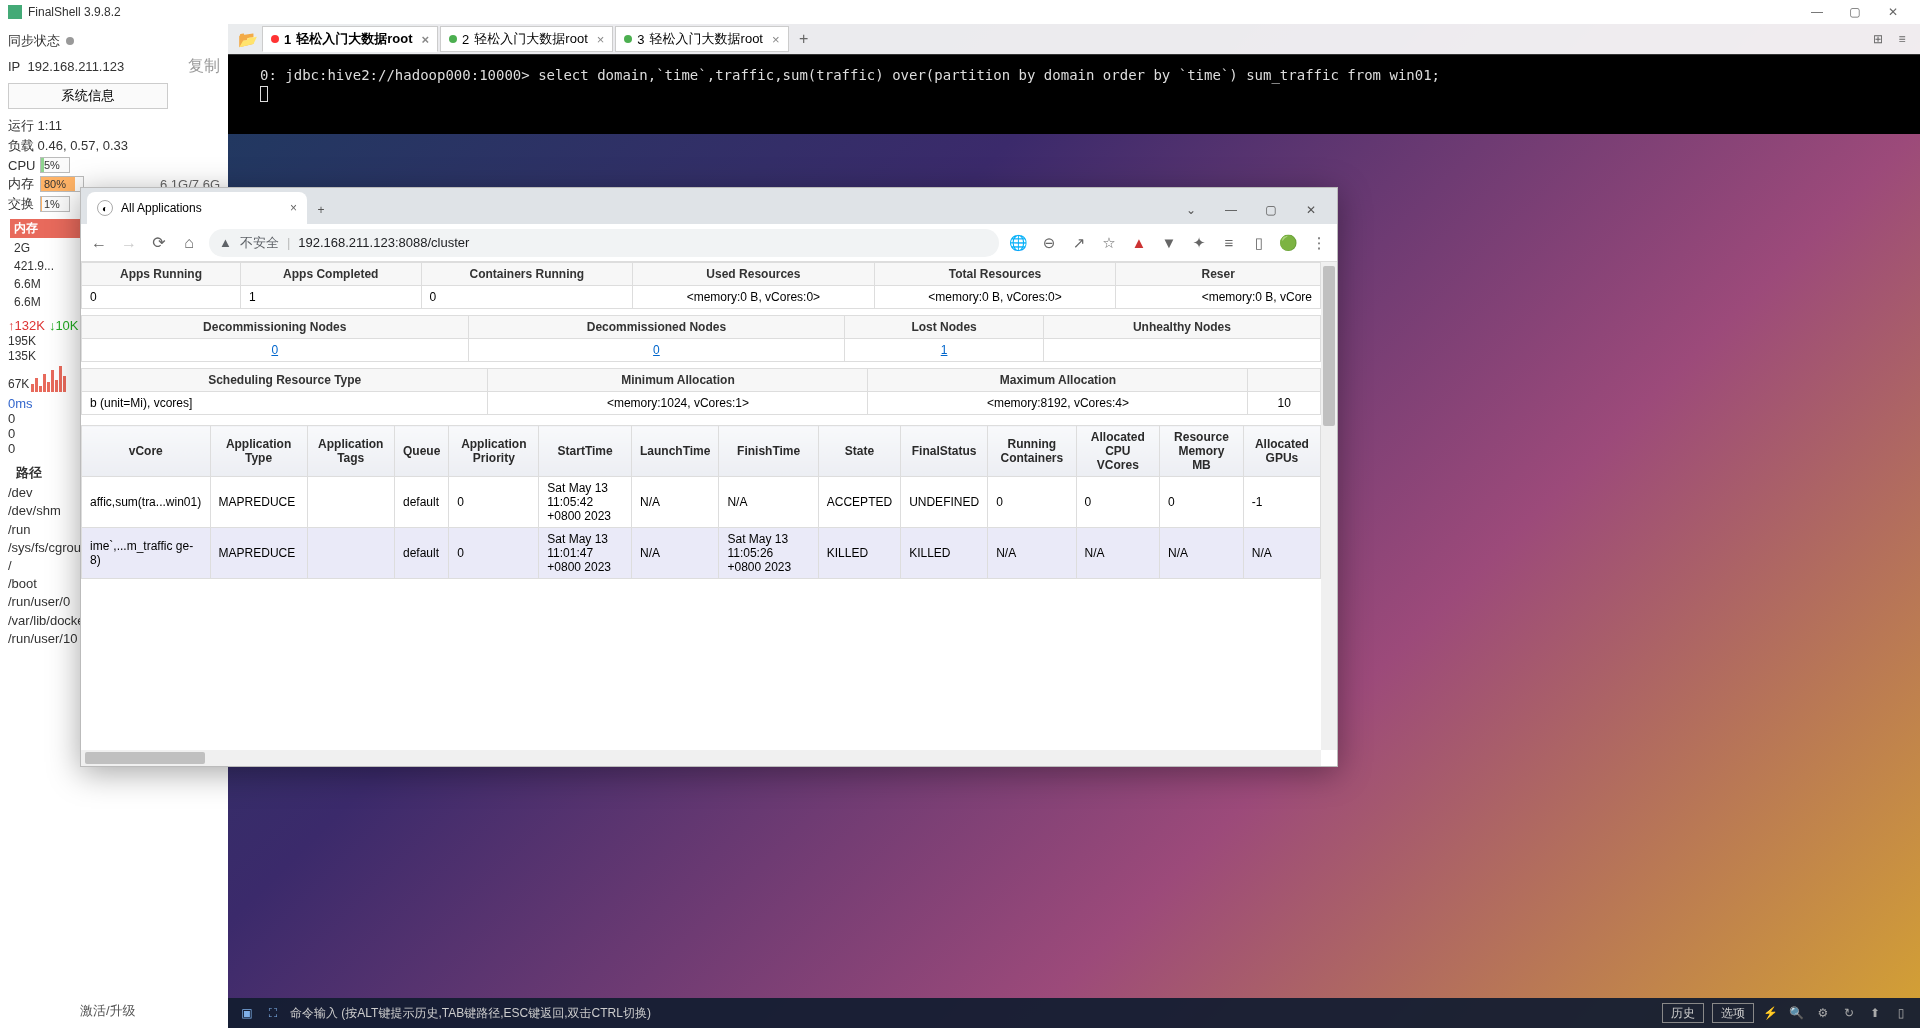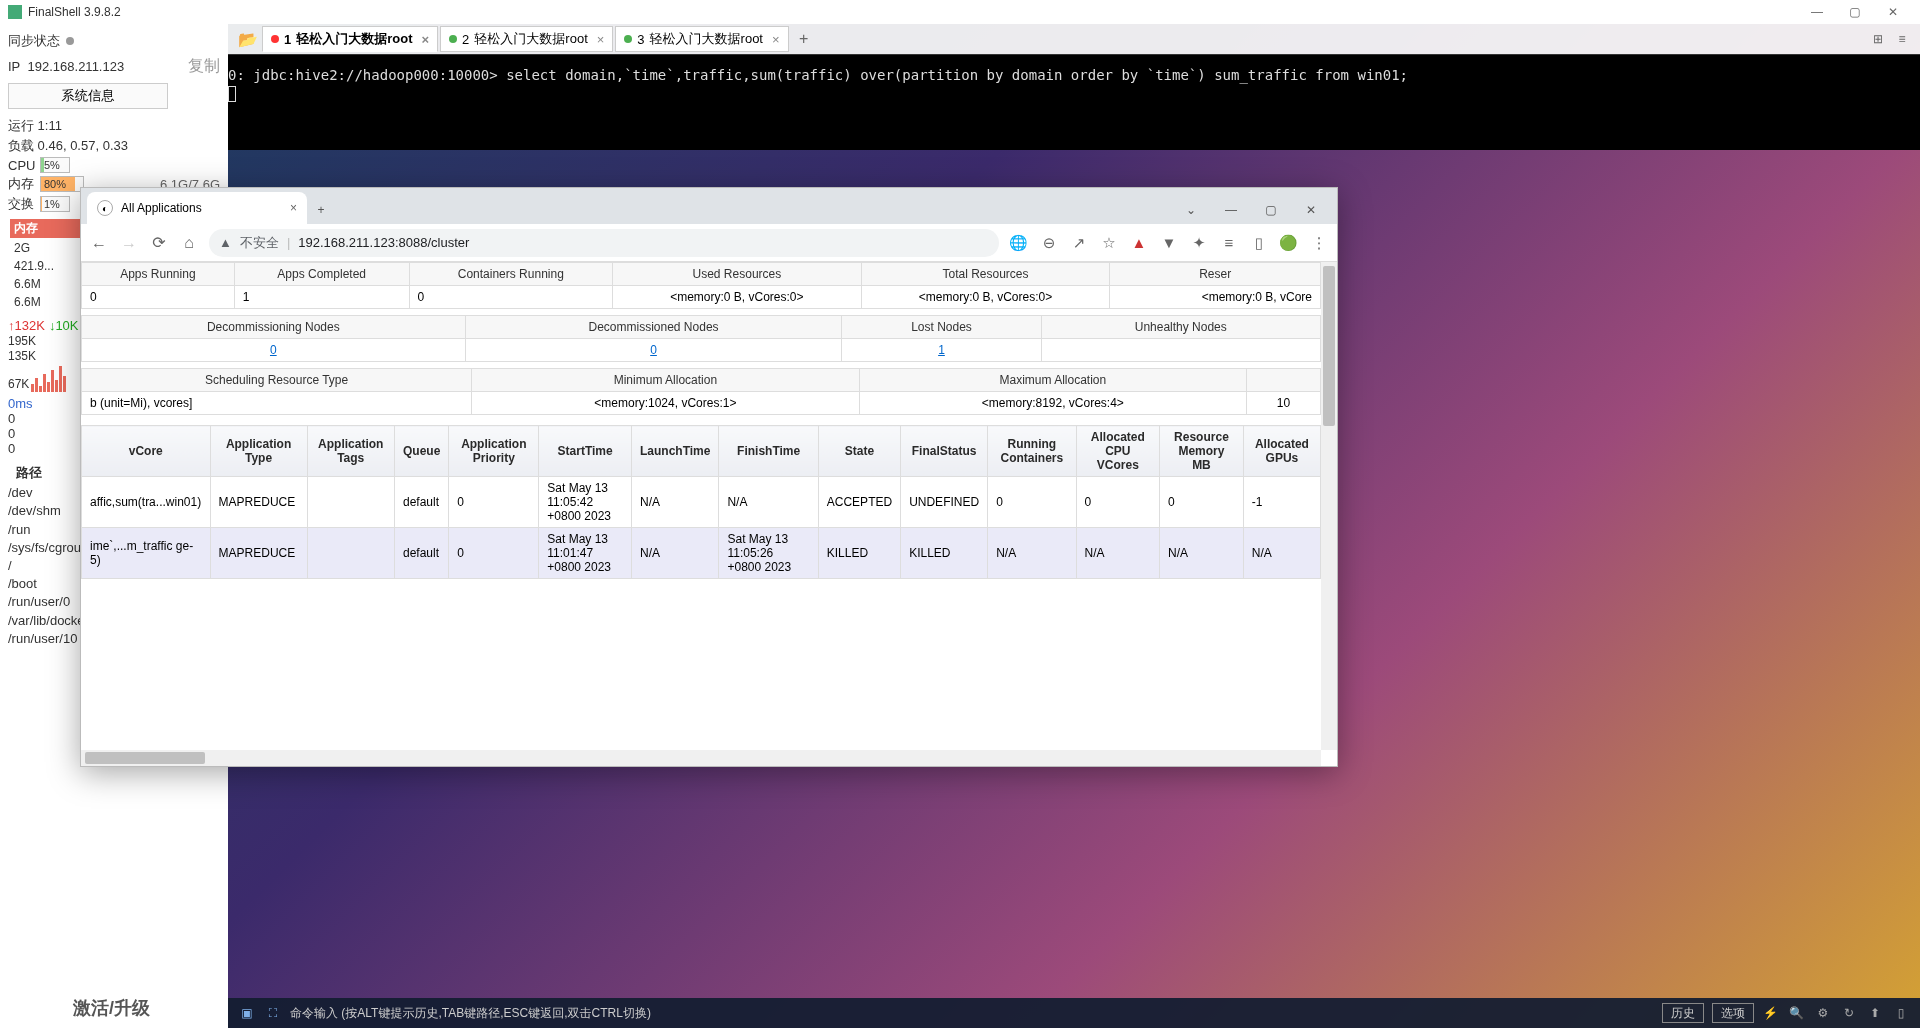--- a/index.html
+++ b/index.html
@@ -23,37 +23,37 @@
 .sidebar .metric-bar { height: 16px; border: 1px solid #bbb; background: #fafafa; padding: 0 3px; display: inline-flex; align-items: center; font-size: 11px; position: relative; }
 .sidebar .metric-bar .fill { position: absolute; left: 0; top: 0; bottom: 0; background: #ffb366; z-index: 0; }
 .sidebar .metric-bar .fill.green { background: #8fd48f; }
 .sidebar .metric-bar span { position: relative; z-index: 1; }
 .sidebar .memtbl { width: 100%; font-size: 12px; }
 .sidebar .memtbl th, .sidebar .memtbl td { text-align: left; padding: 1px 4px; }
 .sidebar .memtbl .hdr { background: #e86a5c; color: #fff; }
 .sidebar .memtbl .hdr2 { background: #e86a5c; color: #fff; }
 .sidebar .net-row { font-size: 12px; margin: 1px 0; }
 .sidebar .paths { margin-top: 8px; font-size: 13px; line-height: 1.4; color: #333; }
-.sidebar .activate { position: absolute; bottom: 8px; left: 73px; font-size: 18px; color: #555; font-weight: bold; }
+.sidebar .activate { position: absolute; bottom: 8px; left: 80px; font-size: 13px; color: #555; }
 
 
 .main { position: absolute; left: 228px; right: 0; top: 24px; bottom: 0; background-size: cover; background: linear-gradient(135deg,#1e3a5f,#3b2a6b,#9c4a7a,#d4a233); }
 .main .tabbar { height: 30px; background: rgba(245,245,245,0.95); display: flex; align-items: center; padding: 0 6px; gap: 0; }
 .main .folder-icon { width: 28px; height: 22px; display: flex; align-items: center; justify-content: center; color: #3b8fd9; font-size: 16px; }
 .tab { height: 26px; border: 1px solid #ccc; background: #fff; display: flex; align-items: center; padding: 0 8px; gap: 5px; font-size: 13px; margin-right: 2px; cursor: pointer; }
 .tab.active { background: #fff; border-bottom-color: #fff; font-weight: bold; }
 .tab .dot { width: 8px; height: 8px; border-radius: 50%; background: #4caf50; }
 .tab .dot.red { background: #f33; }
 .tab .x { color: #888; margin-left: 4px; }
 .add-tab { width: 26px; height: 26px; display: flex; align-items: center; justify-content: center; color: #666; cursor: pointer; font-size: 16px; }
 .tabbar .spacer { flex: 1; }
 .tabbar .ricon { width: 24px; height: 24px; display: flex; align-items: center; justify-content: center; color: #666; cursor: pointer; }
 
 
-.terminal { background: #000; color: #ddd; font-family: Consolas, monospace; font-size: 14px; padding: 10px 0; height: 96px; border-top: 1px solid #333; line-height: 1.5; }
+.terminal { background: #000; color: #ddd; font-family: Consolas, monospace; font-size: 14px; padding: 10px 32px; height: 80px; border-top: 1px solid #333; line-height: 1.5; }
 .terminal .cursor { display: inline-block; width: 8px; height: 16px; border: 1px solid #ddd; }
 
 
 .bottombar { position: absolute; left: 228px; right: 0; bottom: 0; height: 30px; background: rgba(20,30,50,0.95); display: flex; align-items: center; padding: 0 10px; gap: 8px; }
 .bottombar .termicon { width:18px; height:18px; color:#7fb0e8; display:flex; align-items:center; justify-content:center; }
 .bottombar .cmd-input { flex: 0 0 auto; color: #ccc; font-size: 12px; }
 .bottombar .spacer { flex: 1; }
 .bottombar .bbtn { height: 20px; padding: 0 8px; border: 1px solid #888; color: #ccc; font-size: 12px; display: flex; align-items: center; justify-content: center; }
 .bottombar .sicon { width: 18px; color:#aaa; text-align:center; }
 
@@ -72,21 +72,21 @@
 .browser .addrbar .warn { font-size: 13px; }
 .browser .ticon { color: #666; font-size: 15px; width: 20px; text-align: center; cursor: pointer; }
 .browser .content { flex: 1; overflow: auto; background: #fff; font-size: 12px; position: relative; }
 .browser .scrollbar-v { position: absolute; right: 0; top: 0; bottom: 16px; width: 16px; background: #f0f0f0; }
 .browser .scrollbar-h { position: absolute; bottom: 0; left: 0; right: 16px; height: 16px; background: #f0f0f0; }
 .browser .scrollbar-h .thumb { position:absolute; left:4px; top:2px; height:12px; width:120px; background:#c0c0c0; border-radius:2px;}
 .browser .scrollbar-v .thumb { position:absolute; top:4px; left:2px; width:12px; height:160px; background:#c0c0c0; border-radius:2px;}
 
 .content table { border-collapse: collapse; width: 100%; }
 .content th, .content td { border: 1px solid #ddd; padding: 4px 8px; text-align: center; font-size: 12px; }
-.content th { background: #f7f7f7; font-weight: normal; color: #333; }
+.content th { background: #f7f7f7; font-weight: bold; color: #333; }
 .content .section { margin-bottom: 6px; }
 .apps-table th { background: linear-gradient(#f8f9fb,#eceef3); color: #2a2a2a; font-weight: bold; cursor: pointer; }
 .apps-table tr.alt { background: #eaeaf8; }
 .apps-table td { text-align: left; }
 
 .chart-mini { display:inline-block; width:38px; height:28px; }
 </style>
 </head>
 <body>
 
@@ -368,21 +368,21 @@
         <td>N/A</td>
         <td>N/A</td>
         <td>ACCEPTED</td>
         <td>UNDEFINED</td>
         <td>0</td>
         <td>0</td>
         <td>0</td>
         <td>-1</td>
       </tr>
       <tr class="alt">
-        <td>ime`,...m_traffic ge-5)</td>
+        <td>ime`,...m_traffic ge-8)</td>
         <td>MAPREDUCE</td>
         <td></td>
         <td>default</td>
         <td>0</td>
         <td>Sat May 13 11:01:47 +0800 2023</td>
         <td>N/A</td>
         <td>Sat May 13 11:05:26 +0800 2023</td>
         <td>KILLED</td>
         <td>KILLED</td>
         <td>N/A</td>

